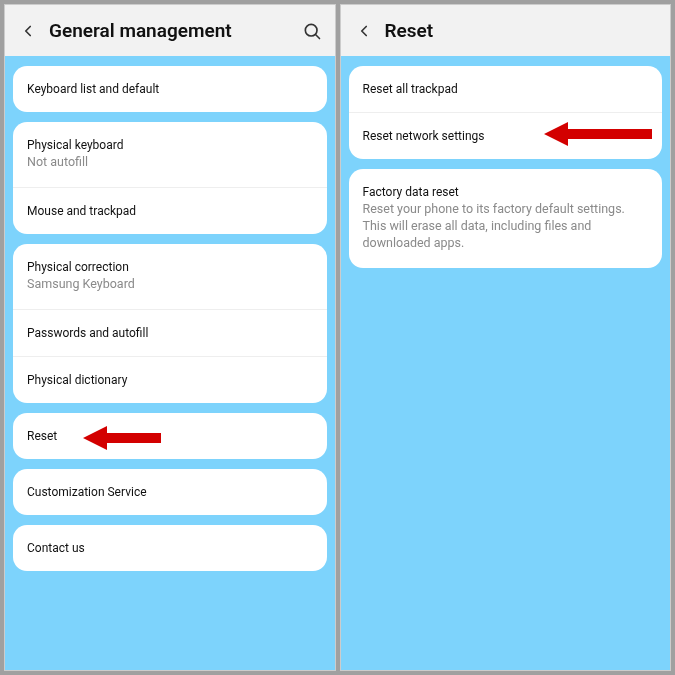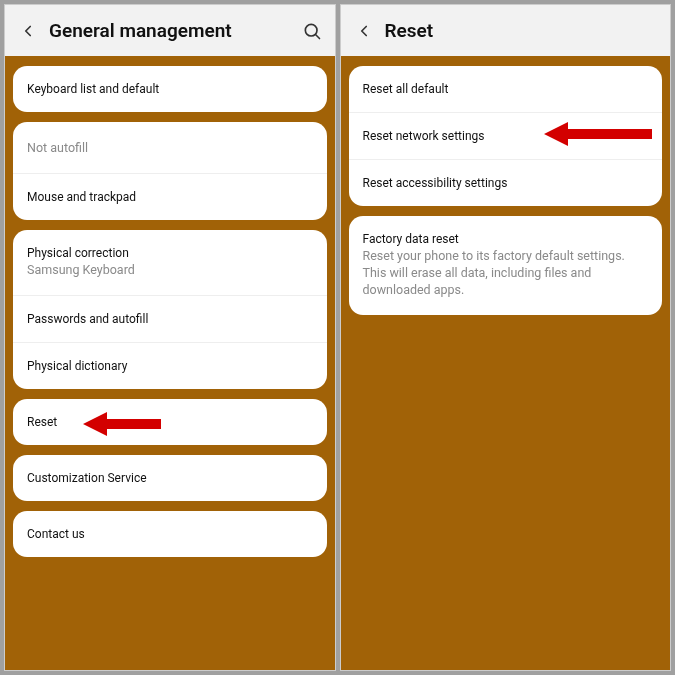--- a/index.html
+++ b/index.html
@@ -7,21 +7,21 @@
       width: 675px;
       height: 675px;
       background: #a0a0a0;
       display: flex;
       font-family: -apple-system, BlinkMacSystemFont, "Segoe UI", Roboto, sans-serif;
       padding: 4px;
       gap: 4px;
     }
     .screen {
       flex: 1;
-      background: #a16207;
+      background: #7dd3fc;
       border: 1px solid #ccc;
       display: flex;
       flex-direction: column;
       overflow: hidden;
     }
     .header {
       display: flex;
       align-items: center;
       padding: 14px 12px 14px 12px;
       background: #f2f2f2;
@@ -109,20 +109,21 @@
   <div class="content">
 
     <div class="card">
       <div class="item">
         <div class="item-title">Keyboard list and default</div>
       </div>
     </div>
 
     <div class="card">
       <div class="item">
+        <div class="item-title">Physical keyboard</div>
         <div class="item-sub">Not autofill</div>
       </div>
       <div class="item">
         <div class="item-title">Mouse and trackpad</div>
       </div>
     </div>
 
     <div class="card">
       <div class="item">
         <div class="item-title">Physical correction</div>
@@ -168,33 +169,30 @@
       <svg viewBox="0 0 24 24" fill="none" stroke="#333" stroke-width="2.2" stroke-linecap="round" stroke-linejoin="round">
           <polyline points="15 18 9 12 15 6"></polyline>
         </svg>
     </div>
     <div class="header-title">Reset</div>
   </div>
   <div class="content">
 
     <div class="card">
       <div class="item">
-        <div class="item-title">Reset all default</div>
+        <div class="item-title">Reset all trackpad</div>
       </div>
       <div class="item">
         <div class="item-title">Reset network settings</div>
         <div class="arrow arrow-network">
           <svg width="110" height="34" viewBox="0 0 110 34">
               <polygon points="0,17 24,5 24,12 108,12 108,22 24,22 24,29" fill="#d30000"></polygon>
             </svg>
         </div>
       </div>
-      <div class="item">
-        <div class="item-title">Reset accessibility settings</div>
-      </div>
     </div>
 
     <div class="card">
       <div class="item">
         <div class="item-title">Factory data reset</div>
         <div class="item-sub">Reset your phone to its factory default settings. This will erase all data, including files and downloaded apps.</div>
       </div>
     </div>
 
   </div>

